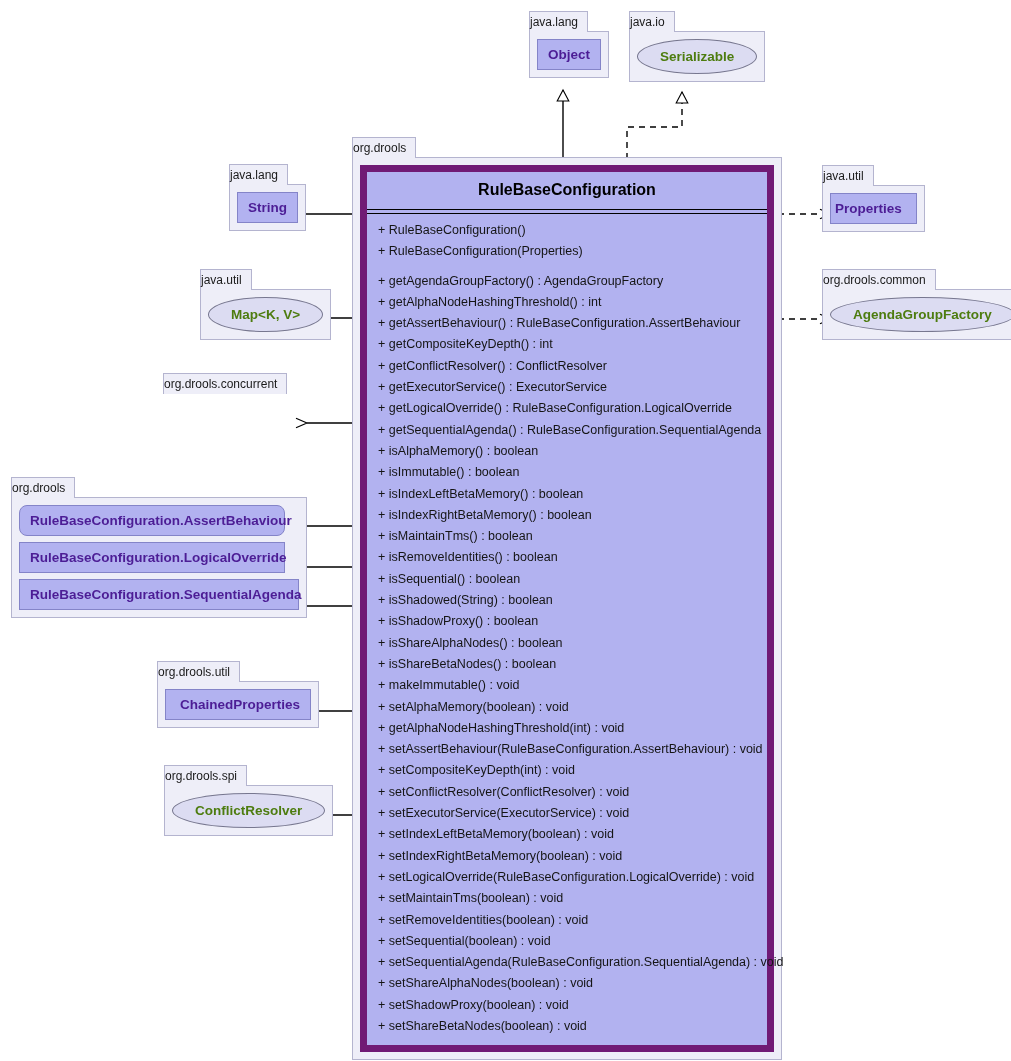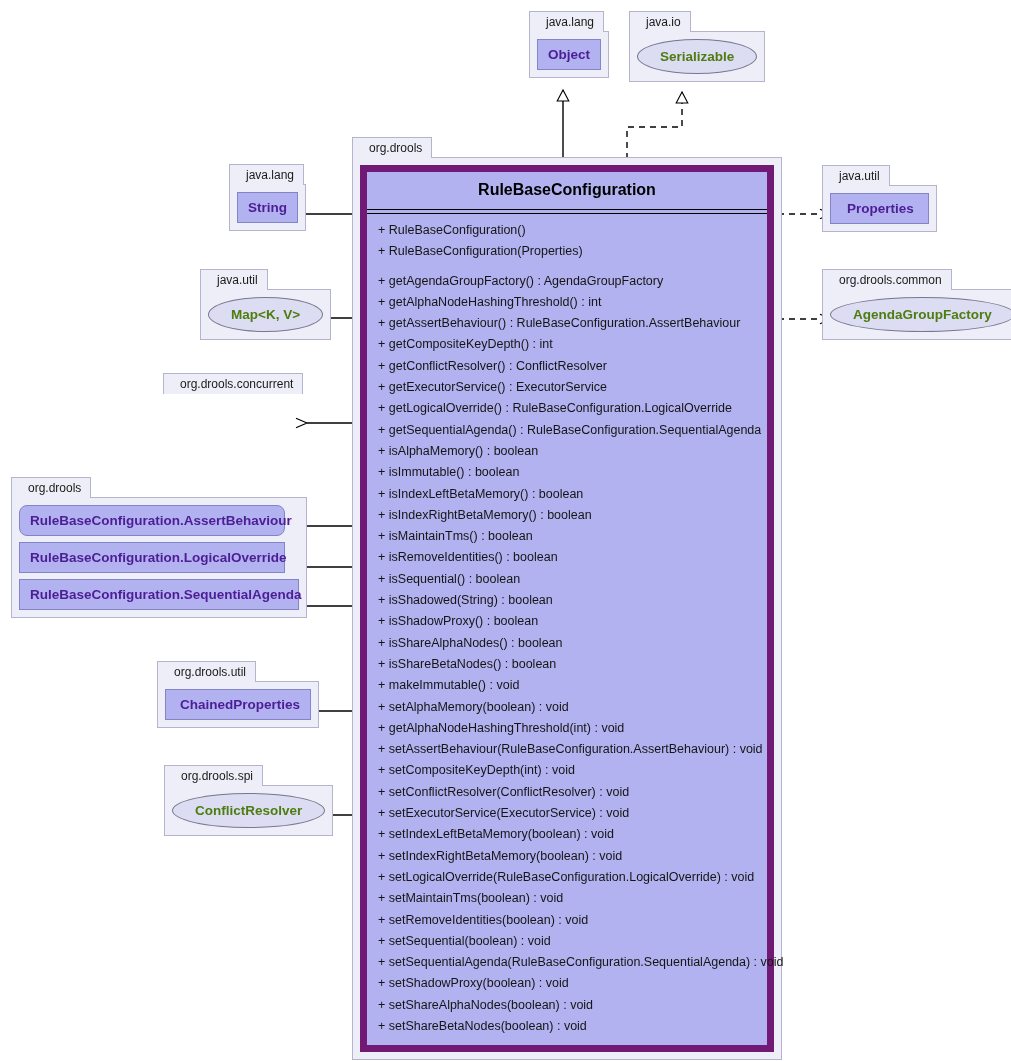--- a/index.html
+++ b/index.html
@@ -36,21 +36,21 @@
     position: absolute;
     z-index: 2;
   }
   .pkg-tab {
     display: inline-block;
     background: #eeeef8;
     border: 1px solid #b4b4cf;
     border-bottom: none;
     font-size: 12px;
     color: #1a1a1a;
-    padding: 3px 9px 3px 16px;
+    padding: 3px 9px 3px 0;
     line-height: 14px;
     position: relative;
     z-index: 3;
     white-space: nowrap;
     box-sizing: border-box;
   }
   .pkg-body {
     background: #eeeef8;
     border: 1px solid #b4b4cf;
     padding: 7px;
@@ -220,21 +220,21 @@
   <div class="pkg" style="left:164px; top:765px;">
     <div class="pkg-tab">org.drools.spi</div>
     <div class="pkg-body">
       <div class="iface">ConflictResolver</div>
     </div>
   </div>
 
   <div class="pkg" style="left:822px; top:165px;">
     <div class="pkg-tab">java.util</div>
     <div class="pkg-body">
-      <div class="cls" style="padding-left:16px; padding-right:14px;">Properties</div>
+      <div class="cls" style="padding-left:4px; padding-right:14px;">Properties</div>
     </div>
   </div>
 
   <div class="pkg" style="left:822px; top:269px;">
     <div class="pkg-tab">org.drools.common</div>
     <div class="pkg-body">
       <div class="iface">AgendaGroupFactory</div>
     </div>
   </div>
 
@@ -274,21 +274,21 @@
             <div class="op">+ setCompositeKeyDepth(int) : void</div>
             <div class="op">+ setConflictResolver(ConflictResolver) : void</div>
             <div class="op">+ setExecutorService(ExecutorService) : void</div>
             <div class="op">+ setIndexLeftBetaMemory(boolean) : void</div>
             <div class="op">+ setIndexRightBetaMemory(boolean) : void</div>
             <div class="op">+ setLogicalOverride(RuleBaseConfiguration.LogicalOverride) : void</div>
             <div class="op">+ setMaintainTms(boolean) : void</div>
             <div class="op">+ setRemoveIdentities(boolean) : void</div>
             <div class="op">+ setSequential(boolean) : void</div>
             <div class="op">+ setSequentialAgenda(RuleBaseConfiguration.SequentialAgenda) : void</div>
+            <div class="op">+ setShareAlphaNodes(boolean) : void</div>
             <div class="op">+ setShadowProxy(boolean) : void</div>
-            <div class="op">+ setShareAlphaNodes(boolean) : void</div>
             <div class="op">+ setShareBetaNodes(boolean) : void</div>
           </div>
       </div>
     </div>
   </div>
 
 </div>
 
 </body></html>

